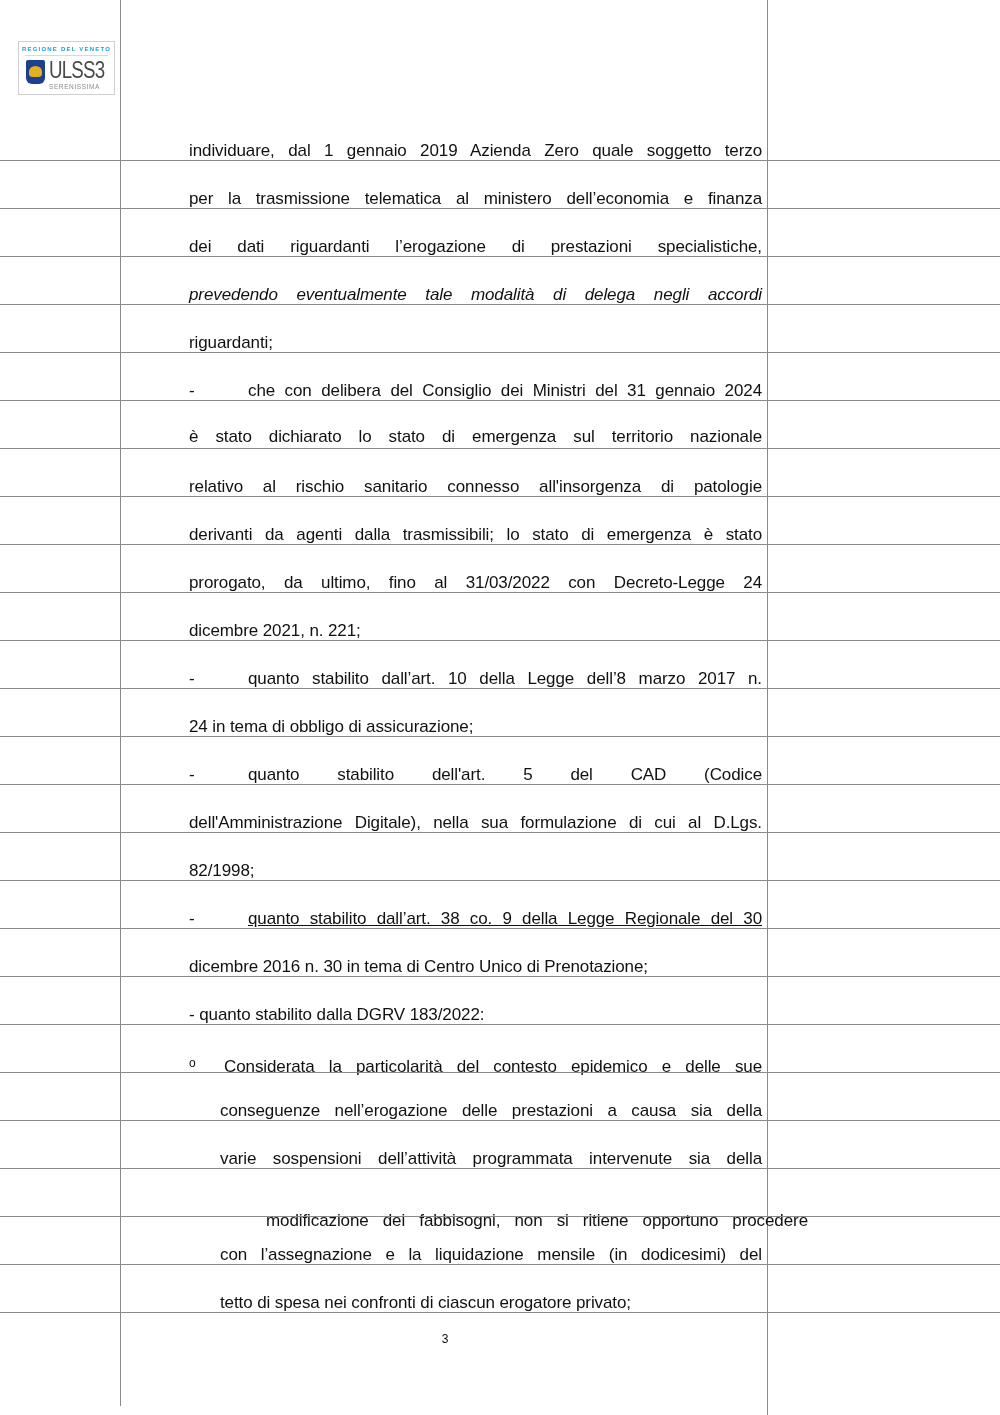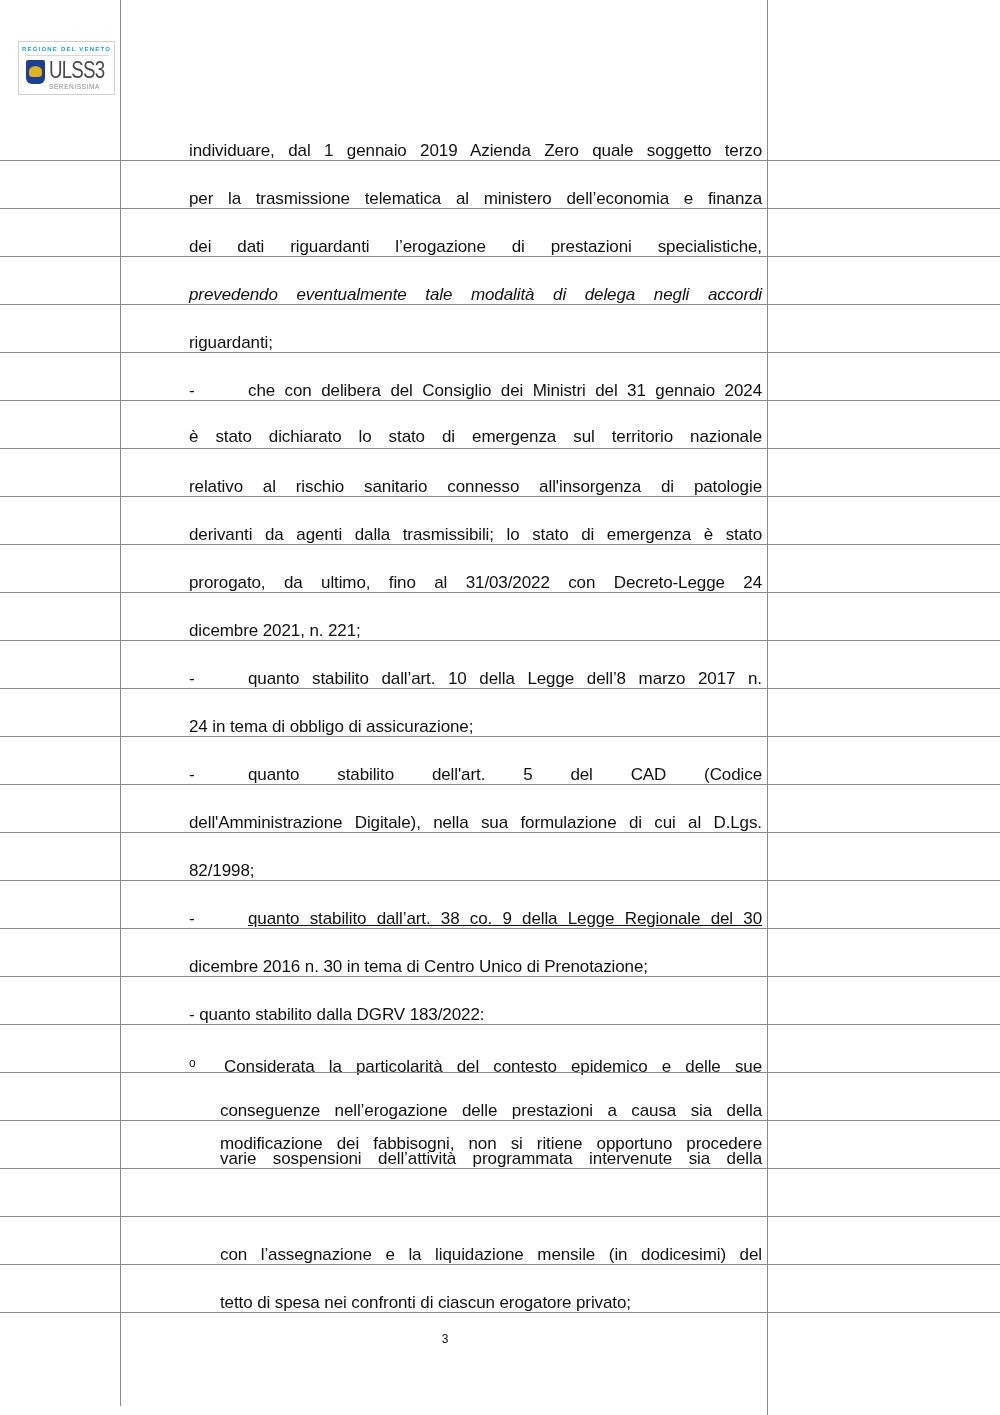--- a/index.html
+++ b/index.html
@@ -61,21 +61,21 @@
     <div class="tl last" style="top: 717px;"><span>24 in tema di obbligo di assicurazione;</span></div>
     <div class="tl" style="top: 765px;"><span class="dash">-</span><span>quanto stabilito dell'art. 5 del CAD (Codice</span></div>
     <div class="tl" style="top: 813px;"><span>dell'Amministrazione Digitale), nella sua formulazione di cui al D.Lgs.</span></div>
     <div class="tl last" style="top: 861px;"><span>82/1998;</span></div>
     <div class="tl" style="top: 909px; text-decoration: underline;"><span class="dash">-</span><span>quanto stabilito dall’art. 38 co. 9 della Legge Regionale del 30</span></div>
     <div class="tl last" style="top: 957px;"><span>dicembre 2016 n. 30 in tema di Centro Unico di Prenotazione;</span></div>
     <div class="tl last" style="top: 1005px;"><span>- quanto stabilito dalla DGRV 183/2022:</span></div>
     <div class="tl" style="top: 1053px;"><span class="bullet">o</span><span>Considerata la particolarità del contesto epidemico e delle sue</span></div>
     <div class="tl indent" style="top: 1101px;"><span>conseguenze nell’erogazione delle prestazioni a causa sia della</span></div>
     <div class="tl indent" style="top: 1149px;"><span>varie sospensioni dell’attività programmata intervenute sia della</span></div>
-    <div class="tl indent" style="top: 1134px;"><span>modificazione dei fabbisogni, non si ritiene opportuno procedere</span></div>
+    <div class="tl indent" style="top: 1211px; margin-left: 46px;"><span>modificazione dei fabbisogni, non si ritiene opportuno procedere</span></div>
     <div class="tl indent" style="top: 1245px;"><span>con l’assegnazione e la liquidazione mensile (in dodicesimi) del</span></div>
     <div class="tl last indent" style="top: 1293px;"><span>tetto di spesa nei confronti di ciascun erogatore privato;</span></div>
   </div>
 
 <div class="pagenum">3</div>
 
 <div class="hline" style="top: 160px;"></div>
 <div class="hline" style="top: 208px;"></div>
 <div class="hline" style="top: 256px;"></div>
 <div class="hline" style="top: 304px;"></div>

